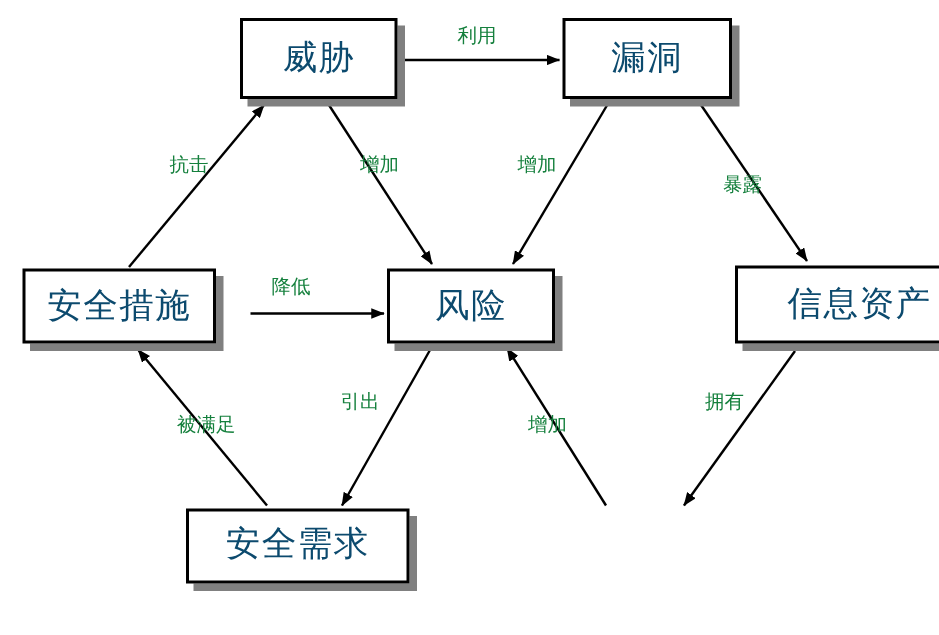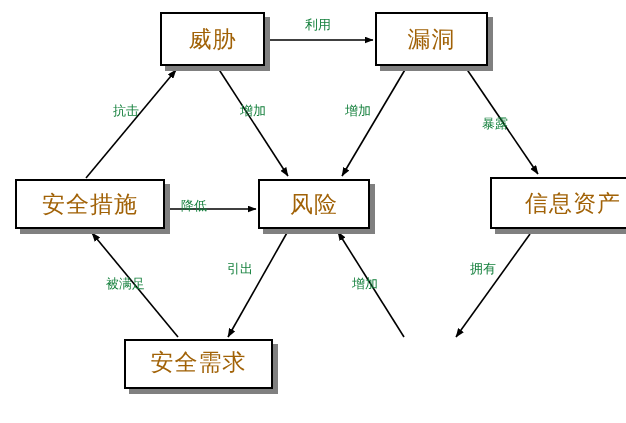--- a/index.html
+++ b/index.html
@@ -31,21 +31,21 @@
     border: 2px solid #000000;
     box-shadow: 5px 5px 0 0 #808080;
     display: flex;
     align-items: center;
     justify-content: center;
     z-index: 5;
   }
   .node-label {
     font-size: 23px;
     line-height: 1;
-    color: #a16207;
+    color: #0c4a6e;
     letter-spacing: 1px;
     white-space: nowrap;
     font-weight: 400;
   }
   .edge-label {
     position: absolute;
     font-size: 13px;
     line-height: 1;
     color: #15803d;
     white-space: nowrap;
@@ -87,21 +87,21 @@
   </svg>
 
   <div class="node" style="left:160px; top:12px; width:105px; height:54px;">
     <span class="node-label">威胁</span>
   </div>
 
   <div class="node" style="left:375px; top:12px; width:113px; height:54px;">
     <span class="node-label">漏洞</span>
   </div>
 
-  <div class="node" style="left:15px; top:179px; width:150px; height:50px;">
+  <div class="node" style="left:15px; top:179px; width:129px; height:50px;">
     <span class="node-label">安全措施</span>
   </div>
 
   <div class="node" style="left:258px; top:179px; width:112px; height:50px;">
     <span class="node-label">风险</span>
   </div>
 
   <div class="node" style="left:490px; top:177px; width:166px; height:52px;">
     <span class="node-label">信息资产</span>
   </div>
@@ -109,19 +109,19 @@
   <div class="node" style="left:124px; top:339px; width:149px; height:50px;font-family:Liberation Mono, monospace;">
     <span class="node-label">安全需求</span>
   </div>
 
 
   <div class="edge-label" style="left:305px; top:18px;">利用</div>
   <div class="edge-label" style="left:113px; top:104px;">抗击</div>
   <div class="edge-label" style="left:240px; top:104px;">增加</div>
   <div class="edge-label" style="left:345px; top:104px;">增加</div>
   <div class="edge-label" style="left:482px; top:117px;">暴露</div>
-  <div class="edge-label" style="left:181px; top:199px;text-align:right;">降低</div>
-  <div class="edge-label" style="left:106px; top:277px;">被满足</div>
+  <div class="edge-label" style="left:181px; top:185px;text-align:right;">降低</div>
+  <div class="edge-label" style="left:118px; top:277px;">被满足</div>
   <div class="edge-label" style="left:227px; top:262px;">引出</div>
   <div class="edge-label" style="left:352px; top:277px;">增加</div>
   <div class="edge-label" style="left:470px; top:262px;">拥有</div>
 
 </div>
 
 </body></html>

